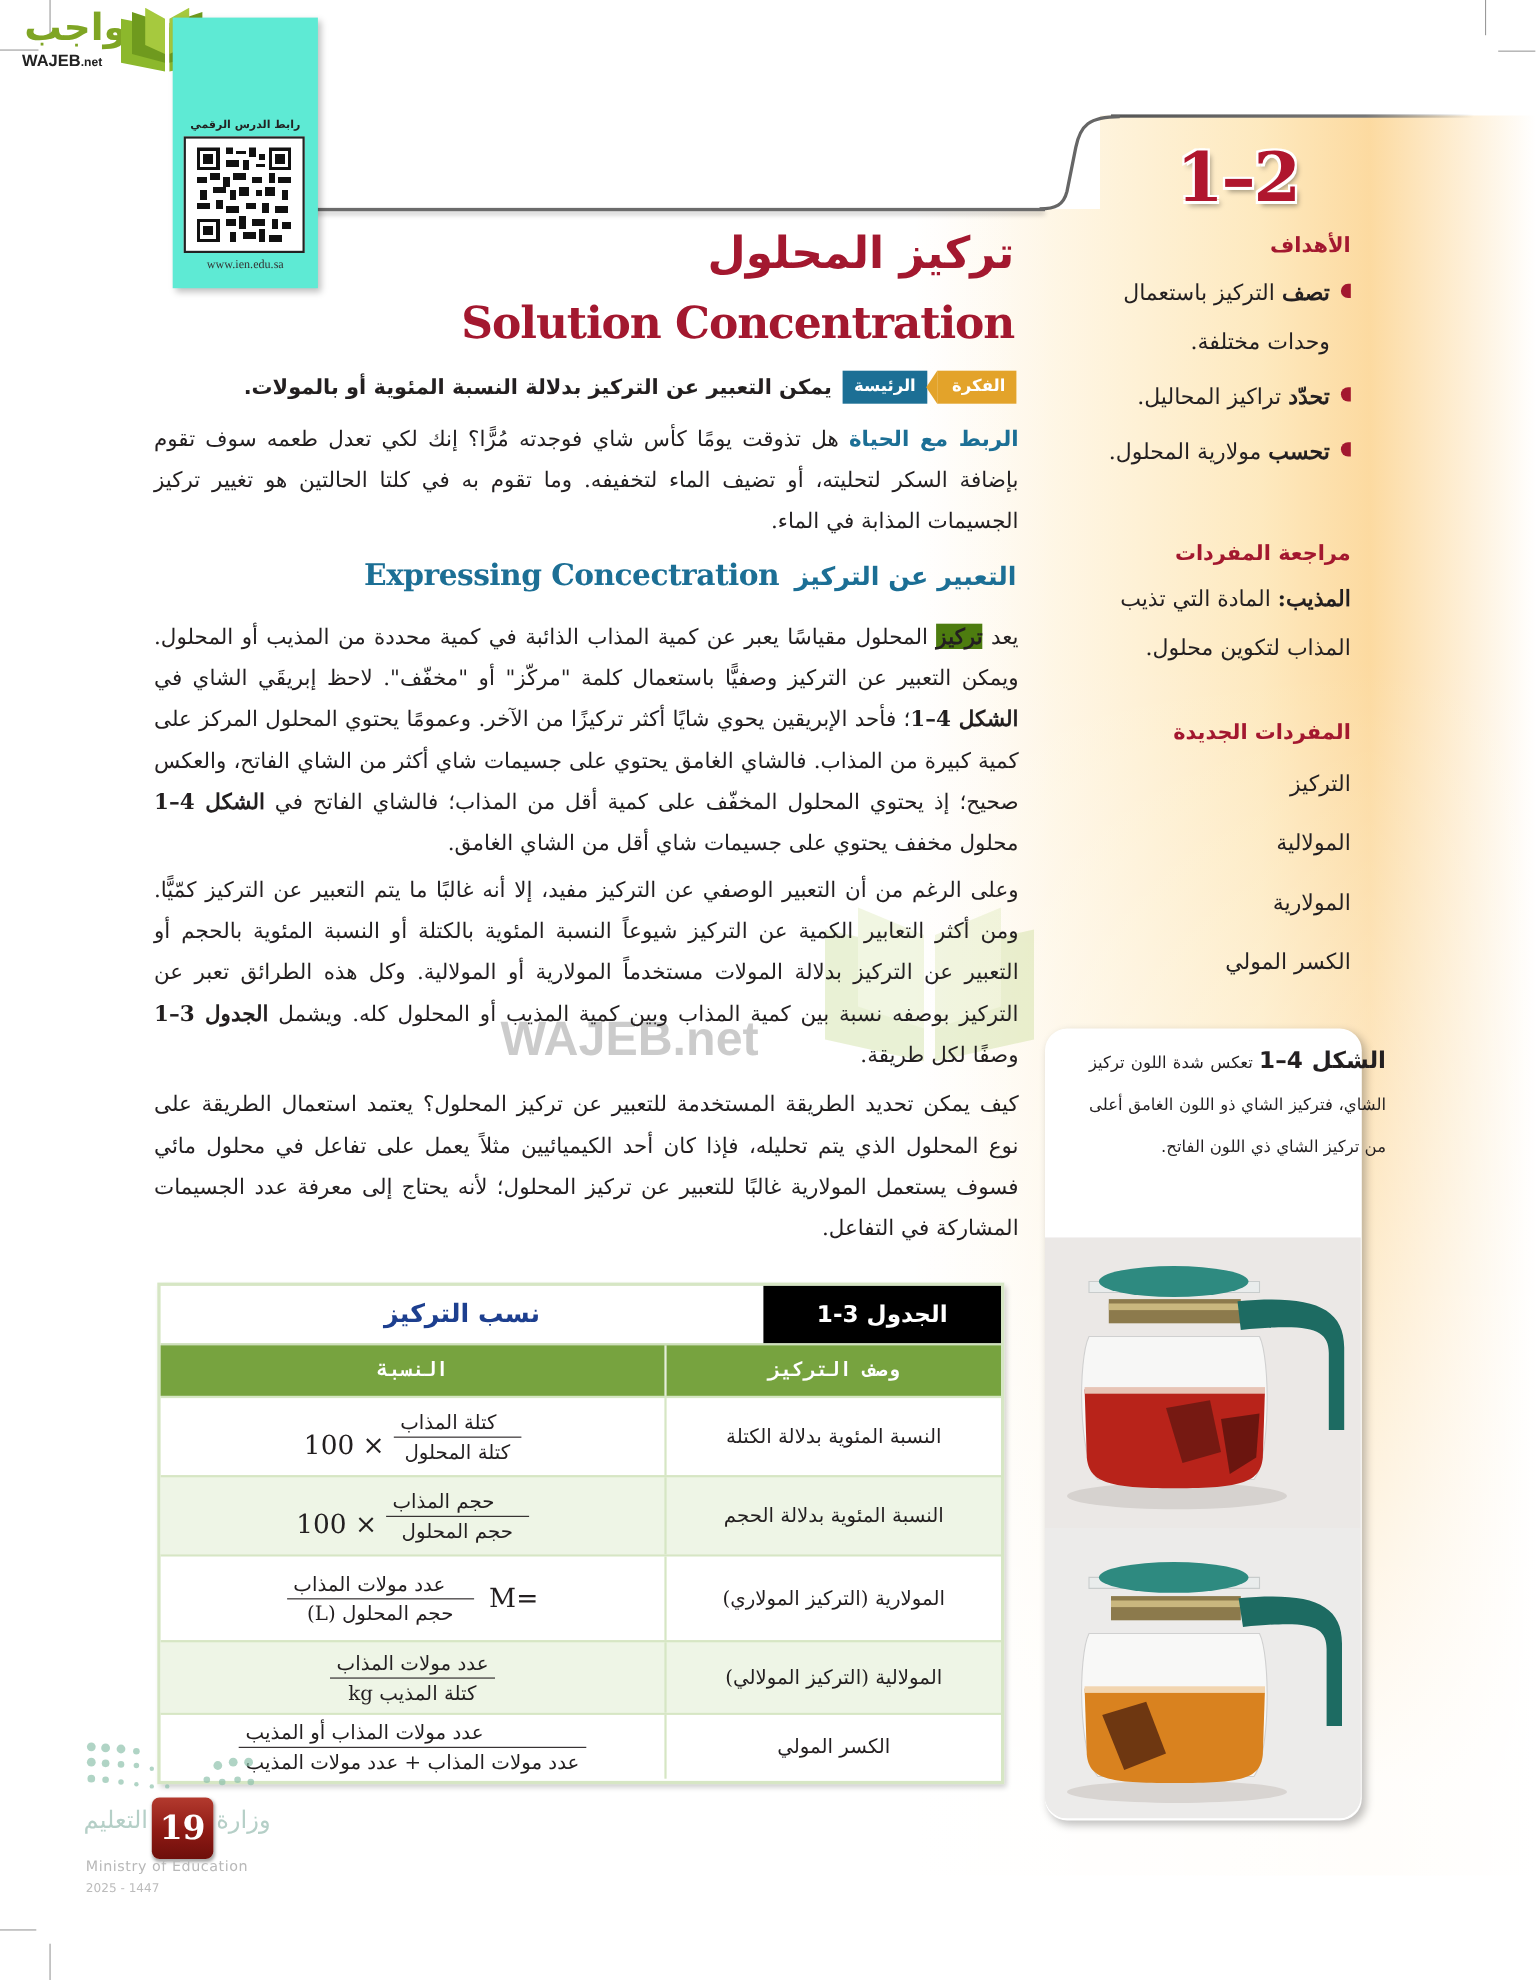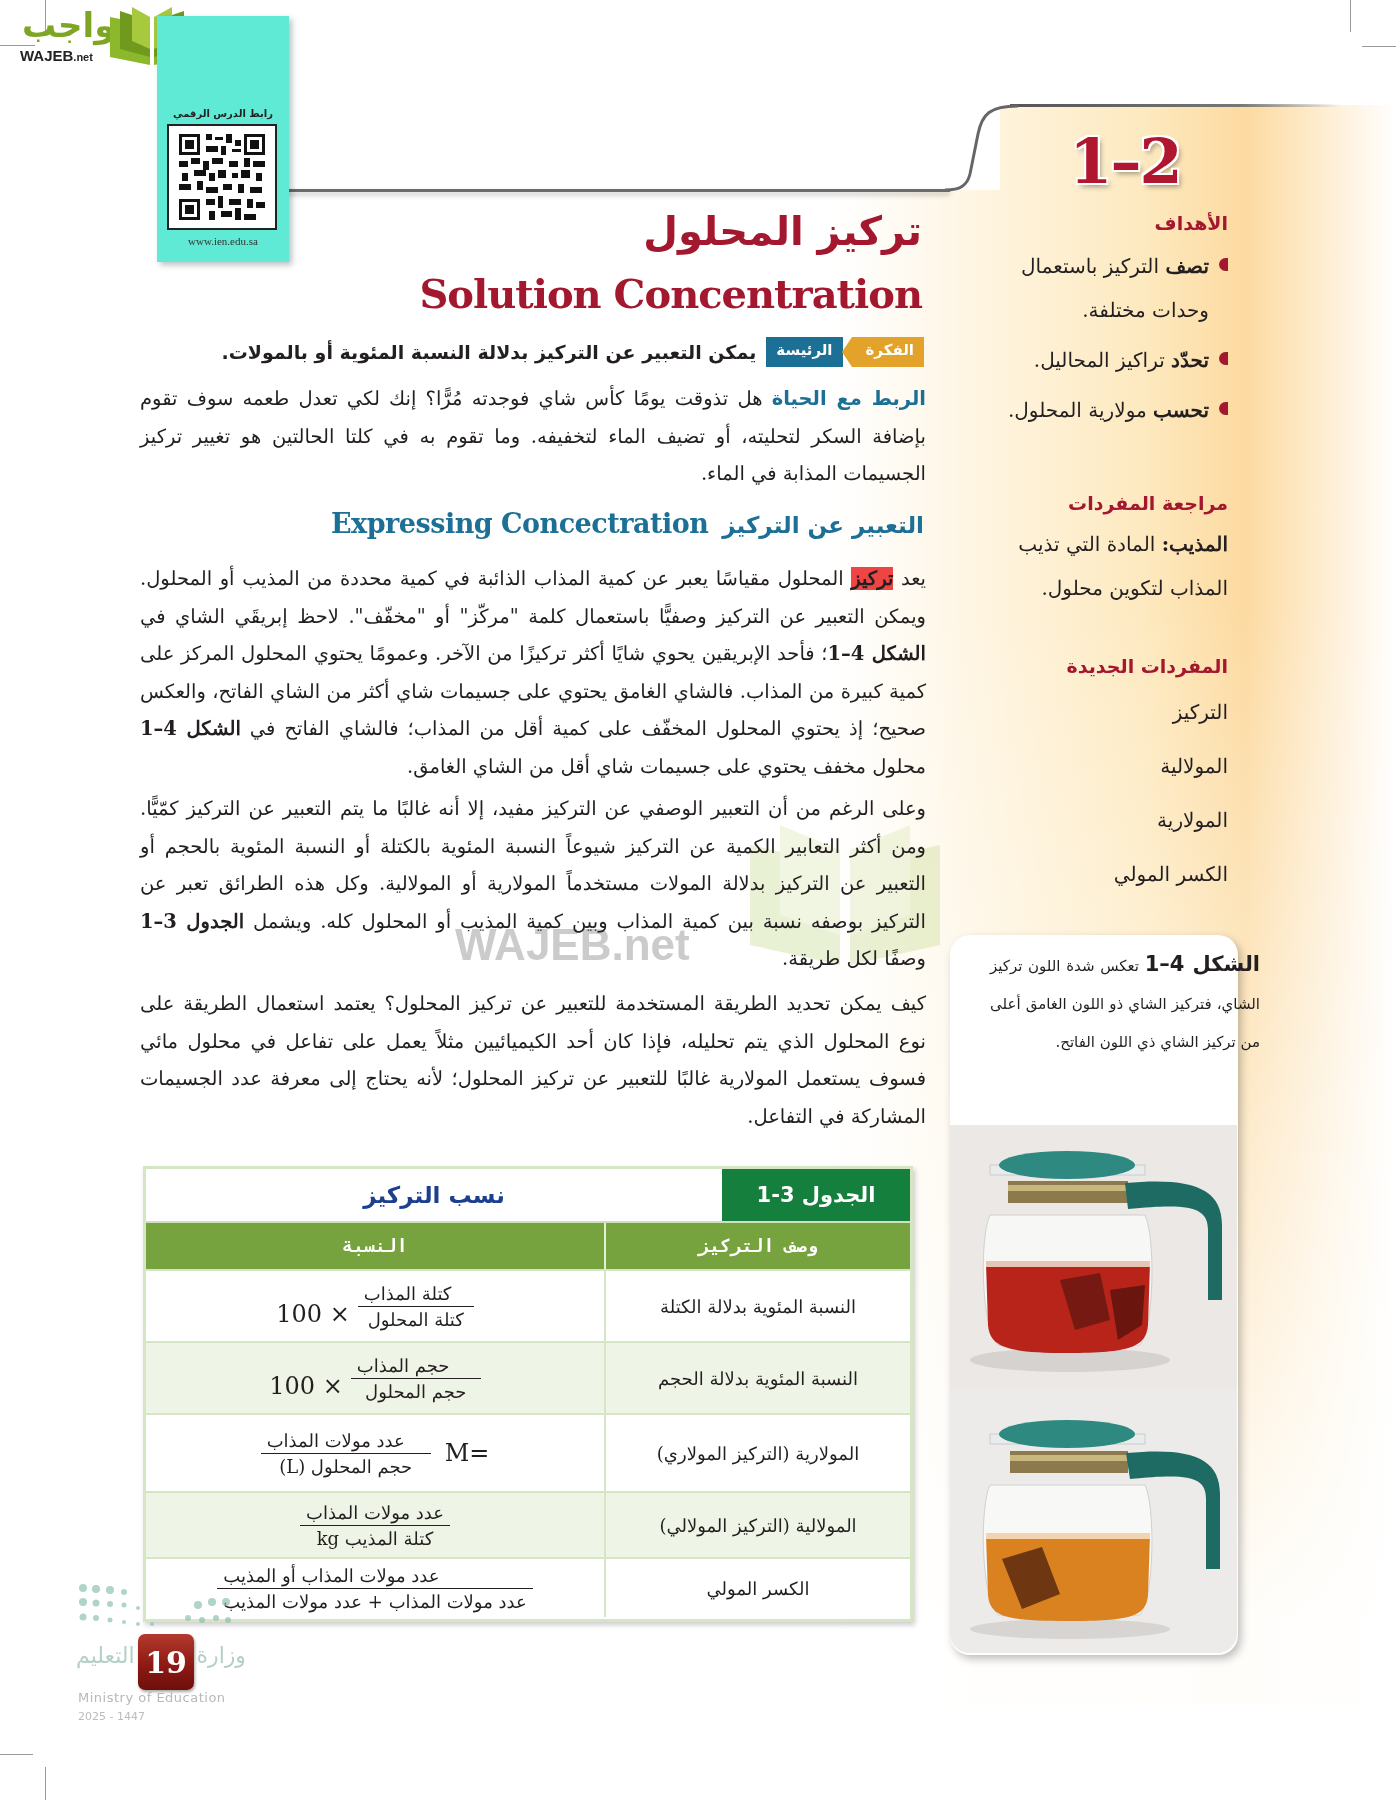--- a/index.html
+++ b/index.html
@@ -75,37 +75,37 @@
   .ki-chev { width: 0; height: 0; border-top: 15px solid transparent; border-bottom: 15px solid transparent; border-right: 10px solid #e3a32a; margin-left:-1px; }
   .ki-tag2 { background: #1c6f95; color: #fff; font-family: "DejaVu Sans", sans-serif; font-weight: bold; font-size: 15px; padding: 4px 10px 5px 10px; height: 30px; }
   .ki-text { font-family: "DejaVu Sans", sans-serif; font-weight: bold; font-size: 19px; color: #231f20; margin-right: 10px; direction: rtl; white-space: nowrap; }
 
   
   .para {
     position: absolute; left: 140px; width: 786px; direction: rtl; text-align: justify;
     font-family: "DejaVu Serif", serif; font-size: 19.5px; line-height: 37.5px; color: #231f20;
   }
   .lead { color: #1c6f95; font-family: "DejaVu Sans", sans-serif; font-weight: bold; }
-  .hl { background: #ef4444; font-weight: bold; }
+  .hl { background: #4d7c0f; font-weight: bold; }
   .b { font-weight: bold; }
 
   .sec-heading {
     position: absolute; right: 472px; top: 508px; direction: rtl; display: flex; align-items: baseline; gap: 14px;
     color: #1c6f95; font-weight: bold;
   }
   .sec-heading .ar { font-family: "DejaVu Sans", sans-serif; font-size: 23px; }
   .sec-heading .en { font-family: "DejaVu Serif", serif; font-size: 27px; letter-spacing: -0.5px; }
 
   
   .table-wrap {
     position: absolute; left: 143px; top: 1166px; width: 770px; height: 456px;
     border: 3px solid #d6e6c4; box-shadow: 2px 3px 5px rgba(0,0,0,0.2); background: #fff;
   }
   .tbl-head { display: flex; flex-direction: row-reverse; height: 54px; border-bottom: 2px solid #cfe0bc; }
-  .tbl-num { width: 188px; background: #15803d; color: #fff; font-family: "DejaVu Sans", sans-serif; font-weight: bold; font-size: 21px; display: flex; align-items: center; justify-content: center; direction: rtl; }
+  .tbl-num { width: 216px; background: #000000; color: #fff; font-family: "DejaVu Sans", sans-serif; font-weight: bold; font-size: 21px; display: flex; align-items: center; justify-content: center; direction: rtl; }
   .tbl-title { flex: 1; display: flex; align-items: center; justify-content: center; font-family: "DejaVu Sans", sans-serif; font-weight: bold; font-size: 23px; color: #1d3f8f; direction: rtl; }
   .tbl-colhead { display: flex; flex-direction: row-reverse; height: 46px; background: #77a33f; }
   .tbl-colhead div { color: #fff; font-family: Liberation Mono, monospace; font-weight: bold; font-size: 18px; display: flex; align-items: center; justify-content: center; }
   .col-desc { width: 306px; border-left: 2px solid #e4efd9; }
   .col-ratio { flex: 1; }
   .tbl-row { display: flex; flex-direction: row-reverse; border-top: 2px solid #d6e6c4; }
   .tbl-row.alt { background: #eef5e6; }
   .tbl-row .cell-desc { width: 306px; border-left: 2px solid #d6e6c4; display: flex; align-items: center; justify-content: center; font-size: 18px; direction: rtl; }
   .tbl-row .cell-ratio { flex: 1; display: flex; align-items: center; justify-content: center; font-size: 18px; direction: ltr; }
   .frac { display: inline-flex; flex-direction: column; align-items: flex-end; direction: rtl; }

